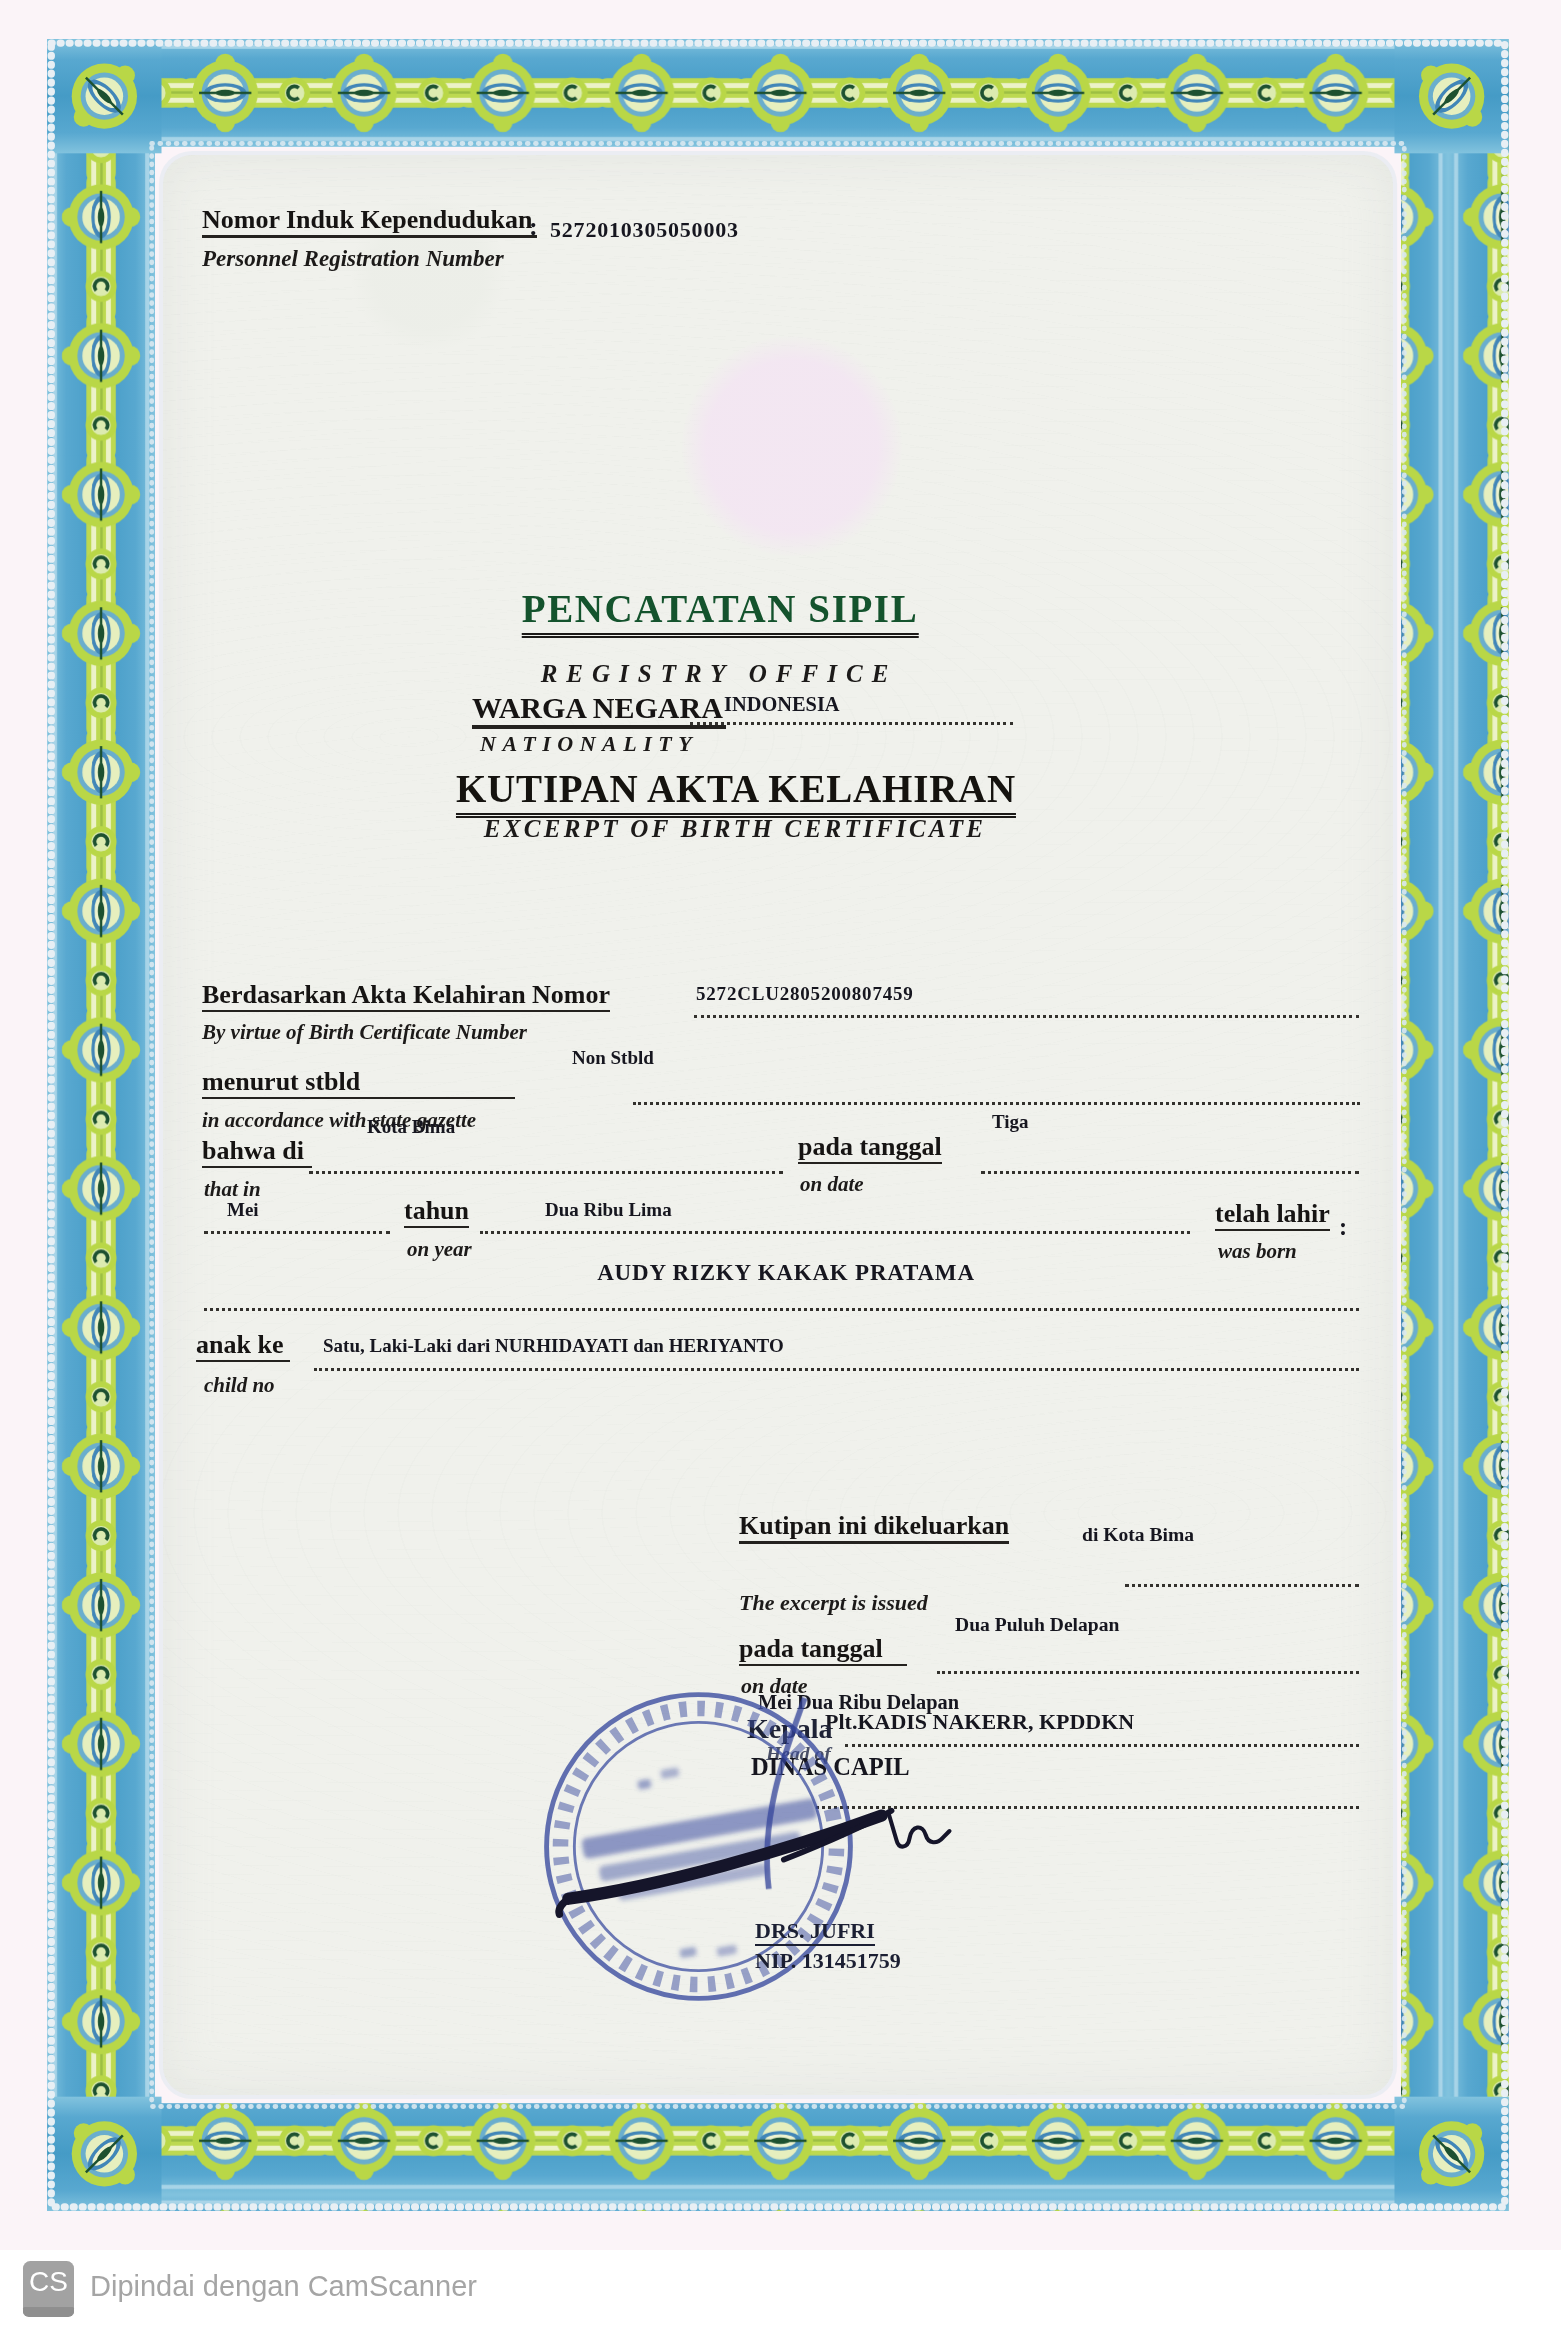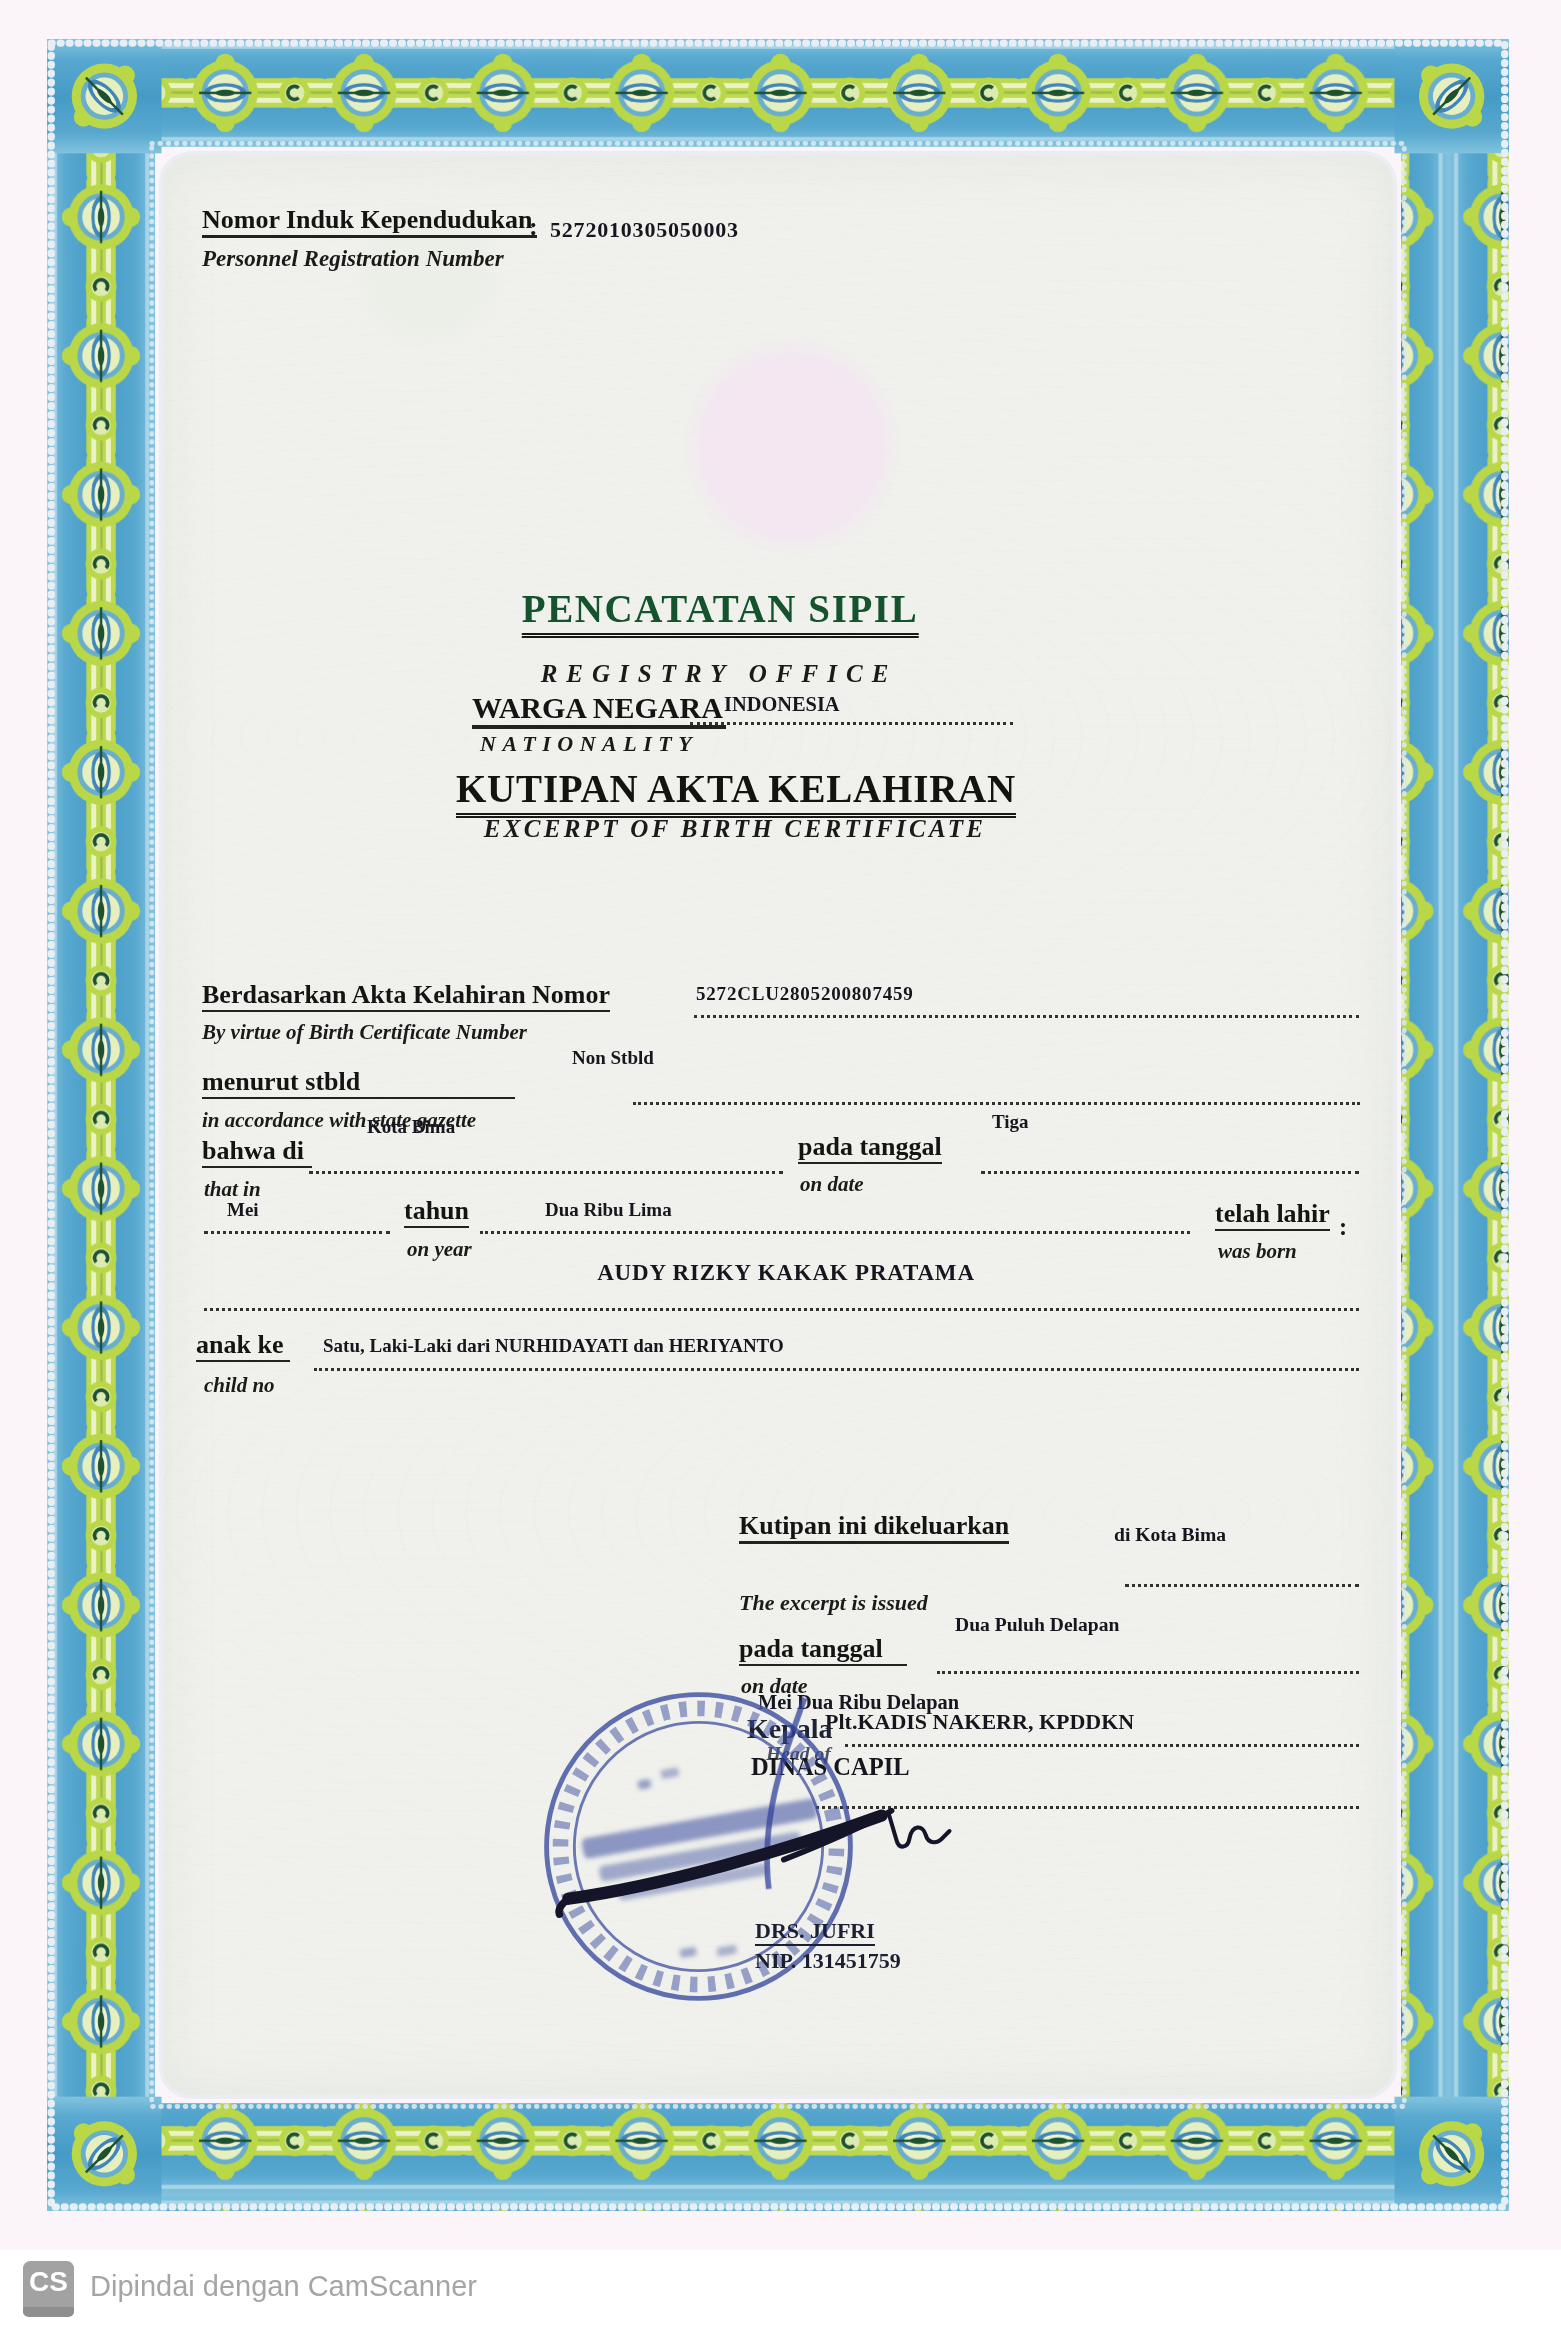--- a/index.html
+++ b/index.html
@@ -21,21 +21,21 @@
   .wm-circle{position:absolute;left:682px;top:336px;width:220px;height:220px;border-radius:50%;
      background:radial-gradient(circle, rgba(243,230,242,.95) 0 55%, rgba(243,230,242,0) 72%);}
   .wm-circle2{position:absolute;left:351px;top:196px;width:155px;height:155px;border-radius:50%;
      background:radial-gradient(circle, rgba(236,238,232,.9) 0 50%, rgba(236,238,232,0) 72%);}
   .frame{position:absolute;left:47px;top:39px;}
   .stamp{position:absolute;left:527px;top:1675px;}
   .sig{position:absolute;left:539px;top:1755px;}
   .footer{position:absolute;left:0;top:2250px;width:1561px;height:80px;background:#ffffff;}
   .cs-logo{position:absolute;left:23px;top:11.4px;width:51px;height:54px;background:#a2a2a2;
      border-radius:7.3px 7.3px 2.4px 2.4px;color:#fff;font-family:"Liberation Sans",sans-serif;
-     font-weight:bold;font-size:28px;text-align:center;line-height:42px;}
+     font-weight:normal;font-size:28px;text-align:center;line-height:42px;}
   .cs-logo-tab{position:absolute;left:23px;top:57px;width:51px;height:9.8px;background:#8f8f8f;border-radius:1.6px 1.6px 5.7px 5.7px;}
   .cs-text{position:absolute;left:90px;top:19.6px;font-family:"Liberation Sans",sans-serif;
      font-size:29px;color:#a5a5a5;}
 </style>
 </head>
 <body>
 
 <div class="page">
 
   <svg class="frame" width="1462" height="2172" viewBox="0 0 1790 2660">
@@ -152,21 +152,21 @@
   <div class="abs val" style="left:1339px;top:1215px;font-size:24.5px;">:</div>
 
   <div class="abs ctr val" style="left:786px;top:1261px;font-size:23px;letter-spacing:0.8px;">AUDY RIZKY KAKAK PRATAMA</div>
   <div class="abs dot" style="left:204px;top:1308px;width:1155px;"></div>
 
   <div class="abs lbl" style="left:196px;top:1331px;font-size:26px;padding-right:6.5px;">anak ke</div>
   <div class="abs val" style="left:323px;top:1336px;font-size:19px;">Satu, Laki-Laki dari NURHIDAYATI dan HERIYANTO</div>
   <div class="abs dot" style="left:314px;top:1368px;width:1045px;"></div>
   <div class="abs sub" style="left:204px;top:1375px;font-size:21px;">child no</div>
 
-  <div class="abs val" style="left:1082px;top:1525px;font-size:19.6px;margin-left:32px;">di Kota Bima</div>
+  <div class="abs val" style="left:1082px;top:1525px;font-size:19.6px;">di Kota Bima</div>
   <div class="abs lbl" style="left:739px;top:1512px;font-size:26px;border-bottom-width:3.3px;">Kutipan ini dikeluarkan</div>
   <div class="abs dot" style="left:1125px;top:1584px;width:234px;"></div>
   <div class="abs sub" style="left:739px;top:1592px;font-size:22px;">The excerpt is issued</div>
   <div class="abs val" style="left:943px;top:1615px;font-size:19.6px;margin-left:12px;">Dua Puluh Delapan</div>
   <div class="abs lbl" style="left:739px;top:1635px;font-size:26px;padding-right:24.5px;">pada tanggal</div>
   <div class="abs dot" style="left:937px;top:1671px;width:422px;"></div>
   <div class="abs sub" style="left:741px;top:1675px;font-size:22px;">on date</div>
   <div class="abs val" style="left:758px;top:1692px;font-size:20.4px;">Mei Dua Ribu Delapan</div>
 
   <div class="abs val" style="left:825px;top:1711px;font-size:22px;">Plt.KADIS NAKERR, KPDDKN</div>

